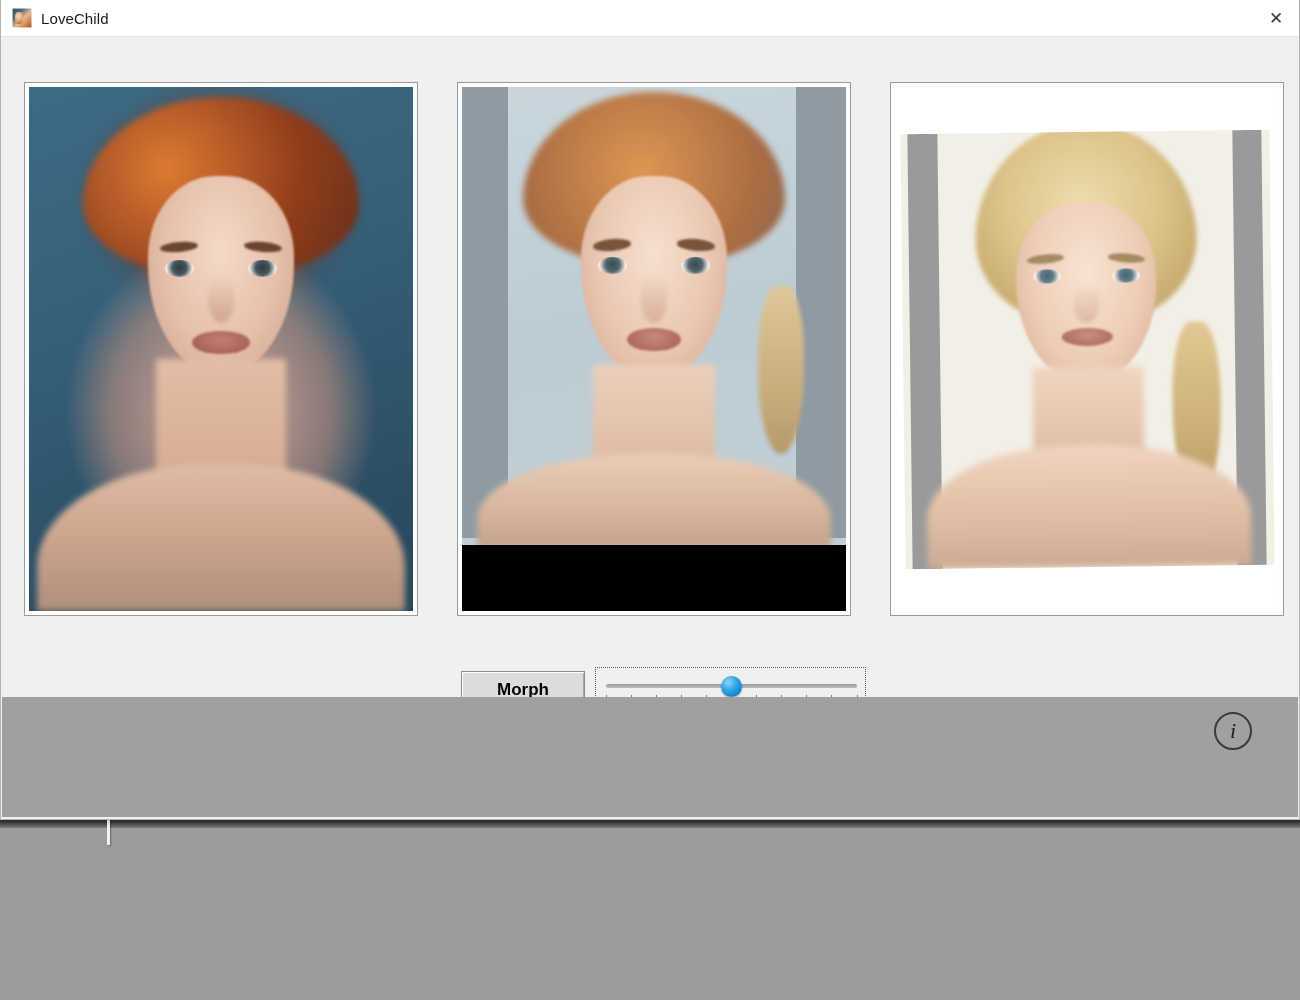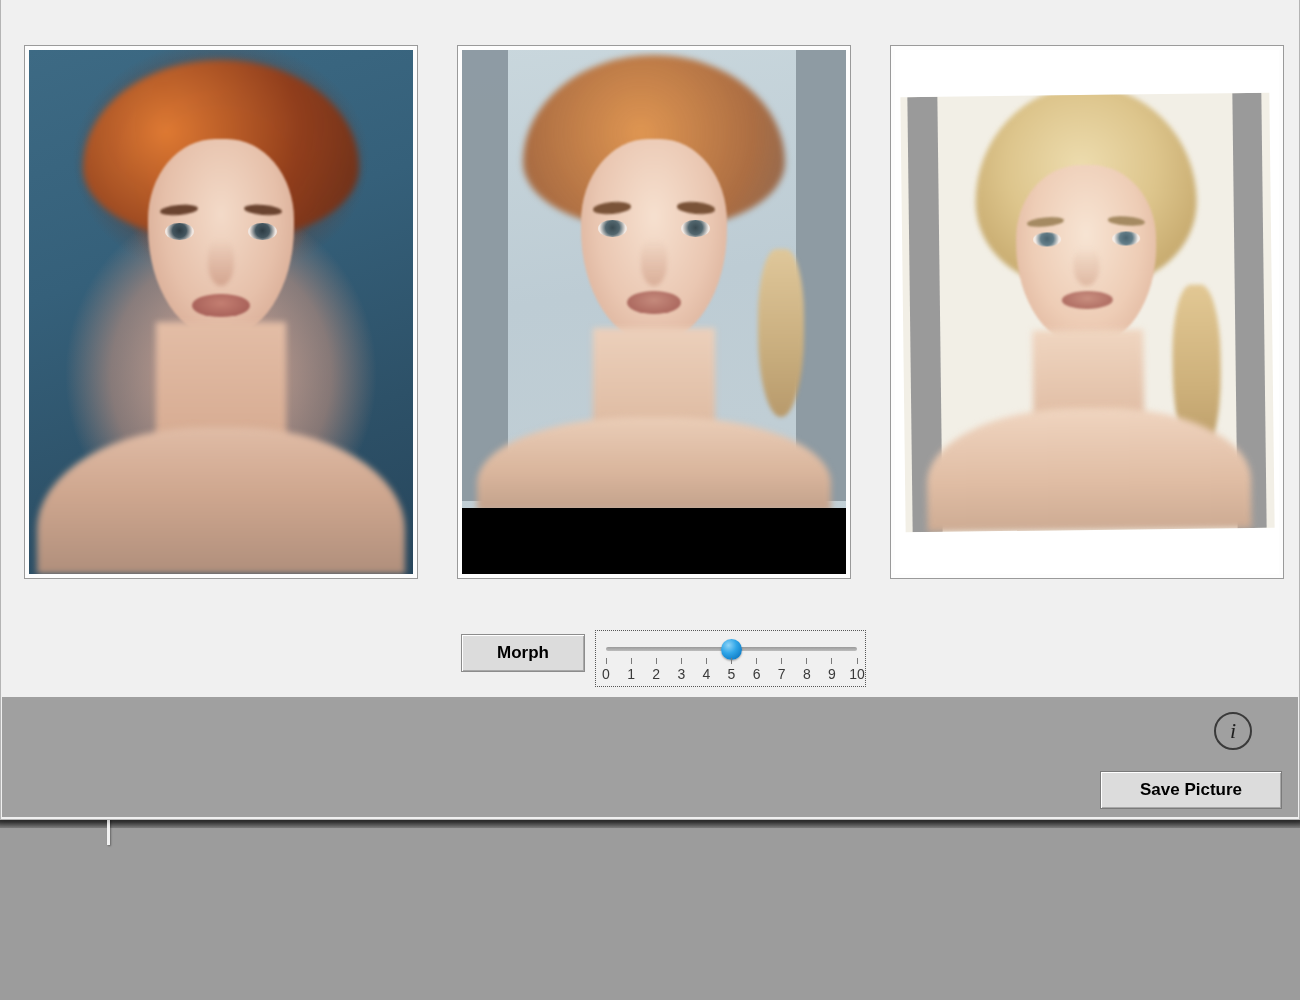--- a/index.html
+++ b/index.html
@@ -388,20 +388,25 @@
 
 <div id="root">
 
   <div class="desktop-bg"></div>
   <div class="desktop-strip"></div>
   <div class="desktop-lower"></div>
   <div class="cursor-artifact"></div>
 
   <div class="window">
 
+    <div class="titlebar">
+      <div class="title-icon"></div>
+      <div class="title-text">LoveChild</div>
+      <div class="close-btn">✕</div>
+    </div>
 
     <div class="content">
 
       <div class="panel panel-left">
         <div class="photo photo-a">
           <div class="ph-a-hair"></div>
           <div class="ph-a-face"></div>
           <div class="ph-a-brow-l"></div>
           <div class="ph-a-brow-r"></div>
           <div class="ph-a-eye-l"></div>
@@ -501,17 +506,16 @@
             <div class="tick" style="left: 251px;">
               <i></i>
               <span>10</span>
             </div>
           </div>
       </div>
     </div>
 
     <div class="footer">
       <div class="info-icon">i</div>
-      <div class="save-btn">Save Picture</div>
     </div>
 
   </div>
 </div>
 
 </body></html>

